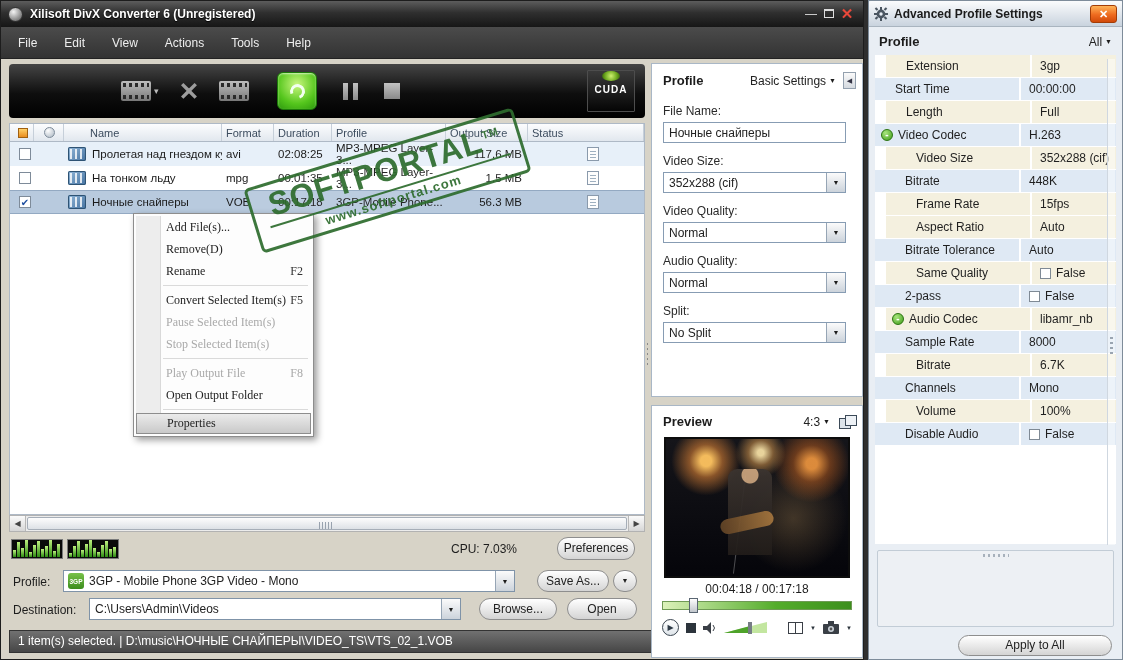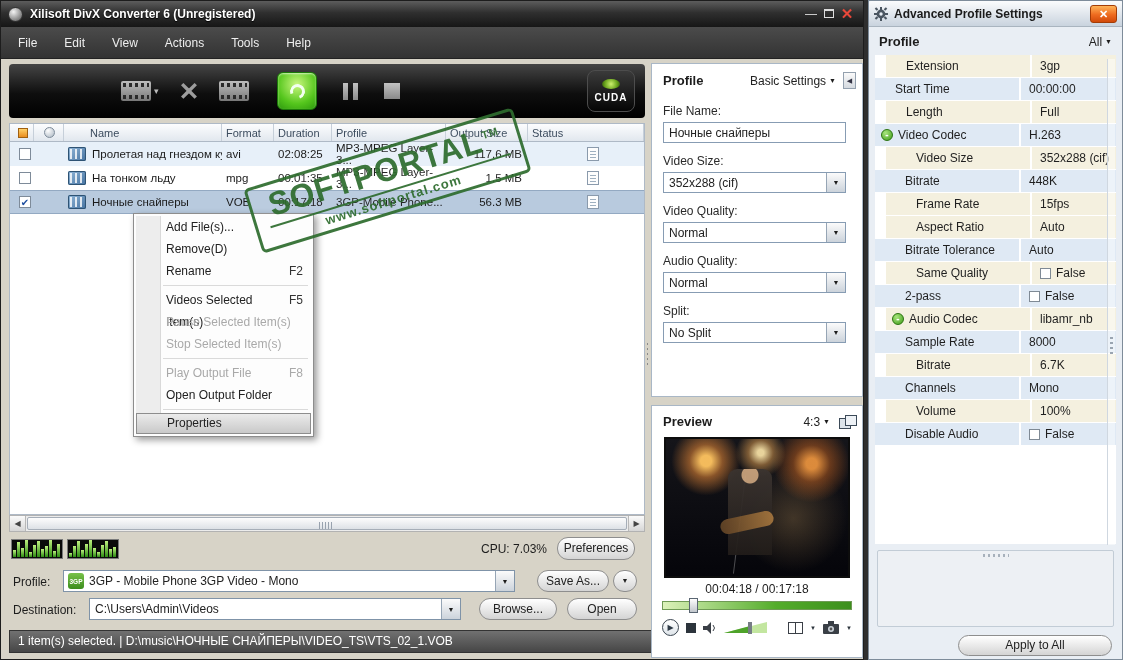--- a/index.html
+++ b/index.html
@@ -39,23 +39,23 @@
   .tb-x { color:#9d9d9d; font-size:25px; font-weight:bold; line-height:25px; }
   .convert-btn { width:40px; height:38px; border-radius:6px; margin-left:8px;
            background:radial-gradient(circle at 50% 32%, #c9f77e, #55c61d 62%, #2d990d);
            border:1px solid #1c7a08; box-shadow:inset 0 1px 2px rgba(255,255,255,.65);
            display:flex; align-items:center; justify-content:center; }
   .convert-btn .ring { width:15px; height:15px; border:3px solid #f2fff0; border-radius:50%;
            border-bottom-color:transparent; transform:rotate(25deg); }
   .pause-btn { display:flex; gap:5px; margin-left:6px; }
   .pause-btn span { width:5px; height:17px; background:linear-gradient(#c2c2c2,#8a8a8a); }
   .stop-btn { width:16px; height:16px; background:linear-gradient(#c2c2c2,#8a8a8a); margin-left:6px; }
-  .cuda { margin-left:auto; width:48px; height:42px; border:1px solid #4d4d4d; border-radius:8px;
+  .cuda { margin-left:auto; width:48px; height:42px; border:1px solid #4d4d4d; border-radius:1px;
           background:linear-gradient(#3a3a3a,#050505); display:flex; flex-direction:column;
-          align-items:center; justify-content:center; gap:3px; color:#fff;
+          align-items:center; gap:3px; color:#fff;
           font-size:10px; font-weight:bold; letter-spacing:1px; }
   .cuda-eye { width:18px; height:10px; border-radius:50%;
           background:radial-gradient(circle at 50% 50%, #cdf06e, #69a41c 60%, #2c4d0b); }
 
   
   .cols { display:grid; grid-template-columns:24px 30px 158px 52px 58px 114px 82px 1fr; }
   .list-header { position:absolute; left:8px; top:122px; width:636px; height:19px;
            background:linear-gradient(#fcfdfe,#e1e7ee); border:1px solid #aeb9c6;
            font-size:11px; color:#3c4c5e; }
   .list-header > div { display:flex; align-items:center; padding-left:4px; height:100%;
@@ -81,21 +81,21 @@
   .name-text { white-space:nowrap; overflow:hidden; }
   .c-size { justify-content:flex-end; padding-right:6px; }
   .doc-icon { width:12px; height:14px; background:#fdfdfd; border:1px solid #8a9aac; margin-left:55px;
         position:relative; }
   .doc-icon:after { content:""; position:absolute; left:2px; right:2px; top:3px; height:8px;
         background:repeating-linear-gradient(180deg,#9fb0c0 0 1px,transparent 1px 3px); }
 
   
   .ctx { position:absolute; left:132px; top:212px; width:181px; z-index:40;
          background:#fdfdfd; border:1px solid #8d8d8d; box-shadow:3px 3px 7px rgba(0,0,0,.4);
-         padding:2px 0; }
+         padding:2px 0;font-family:Liberation Serif, serif; }
   .ctx:before { content:""; position:absolute; left:2px; top:2px; bottom:2px; width:24px;
          background:#ededed; border-right:1px solid #d9d9d9; }
   .ctx-item { position:relative; height:22px; line-height:22px; padding:0 10px 0 32px;
          font-size:12px; color:#222; display:flex; justify-content:space-between; }
   .ctx-item .sc { color:#333; }
   .ctx-item.disabled, .ctx-item.disabled .sc { color:#a9a9a9; }
   .ctx-item.highlight { background:linear-gradient(#ebebeb,#c9c9c9); border:1px solid #8d8d8d;
          height:21px; line-height:19px; margin:0 2px; padding:0 8px 0 30px; }
   .ctx-sep { height:1px; background:#dadada; margin:3px 5px 3px 29px; position:relative; }
 
@@ -117,21 +117,21 @@
            background:linear-gradient(#fbfbfb,#d6d6d6); }
   .hs-btn.l { border-right:1px solid #b8b8b8; } .hs-btn.r { border-left:1px solid #b8b8b8; }
   .hs-thumb { flex:1; margin:1px; background:linear-gradient(#fdfdfd,#dde1e6);
            border:1px solid #a6aeb8; border-radius:2px; position:relative; }
   .hs-thumb:after { content:""; position:absolute; left:50%; top:4px; width:15px; height:7px;
            margin-left:-8px;
            background:repeating-linear-gradient(90deg,#98a2ae 0 1px,transparent 1px 3px); }
   .meter { position:absolute; top:538px; width:52px; height:20px; background:#0a0a0a;
            border:1px solid #7a7a7a; display:flex; align-items:flex-end; gap:1px; padding:1px; }
   .meter span { width:3px; background:linear-gradient(#bdf07f,#2c8c12); }
-  .cpu { position:absolute; left:420px; top:541px; width:126px; text-align:right;
+  .cpu { position:absolute; left:420px; top:541px; width:126px; text-align:center;
          font-size:12px; color:#1d1d1d; }
   .pill { background:linear-gradient(#ffffff,#d4d4d4); border:1px solid #8e8e8e;
           border-radius:11px; font-size:12px; color:#222; text-align:center; }
   .pref-btn { position:absolute; left:556px; top:536px; width:78px; height:23px; line-height:21px; }
   .form-label { position:absolute; font-size:12px; color:#1d1d1d; }
   .lbl-profile { left:12px; top:574px; } .lbl-dest { left:12px; top:602px; }
   .combo { position:absolute; height:22px; background:#fff; border:1px solid #7f93a8;
            display:flex; align-items:center; font-size:12px; }
   .combo-text { flex:1; padding-left:5px; white-space:nowrap; overflow:hidden; }
   .combo-btn { width:19px; height:100%; flex:0 0 19px; display:flex; align-items:center;
@@ -364,21 +364,21 @@
       <div class="ctx-item">
         <span>Remove(D)</span>
         <span class="sc"></span>
       </div>
       <div class="ctx-item">
         <span>Rename</span>
         <span class="sc">F2</span>
       </div>
       <div class="ctx-sep"></div>
       <div class="ctx-item">
-        <span>Videos Selected Item(s)</span>
+        <span>Convert Selected Item(s)</span>
         <span class="sc">F5</span>
       </div>
       <div class="ctx-item disabled">
         <span>Pause Selected Item(s)</span>
         <span class="sc"></span>
       </div>
       <div class="ctx-item disabled">
         <span>Stop Selected Item(s)</span>
         <span class="sc"></span>
       </div>

